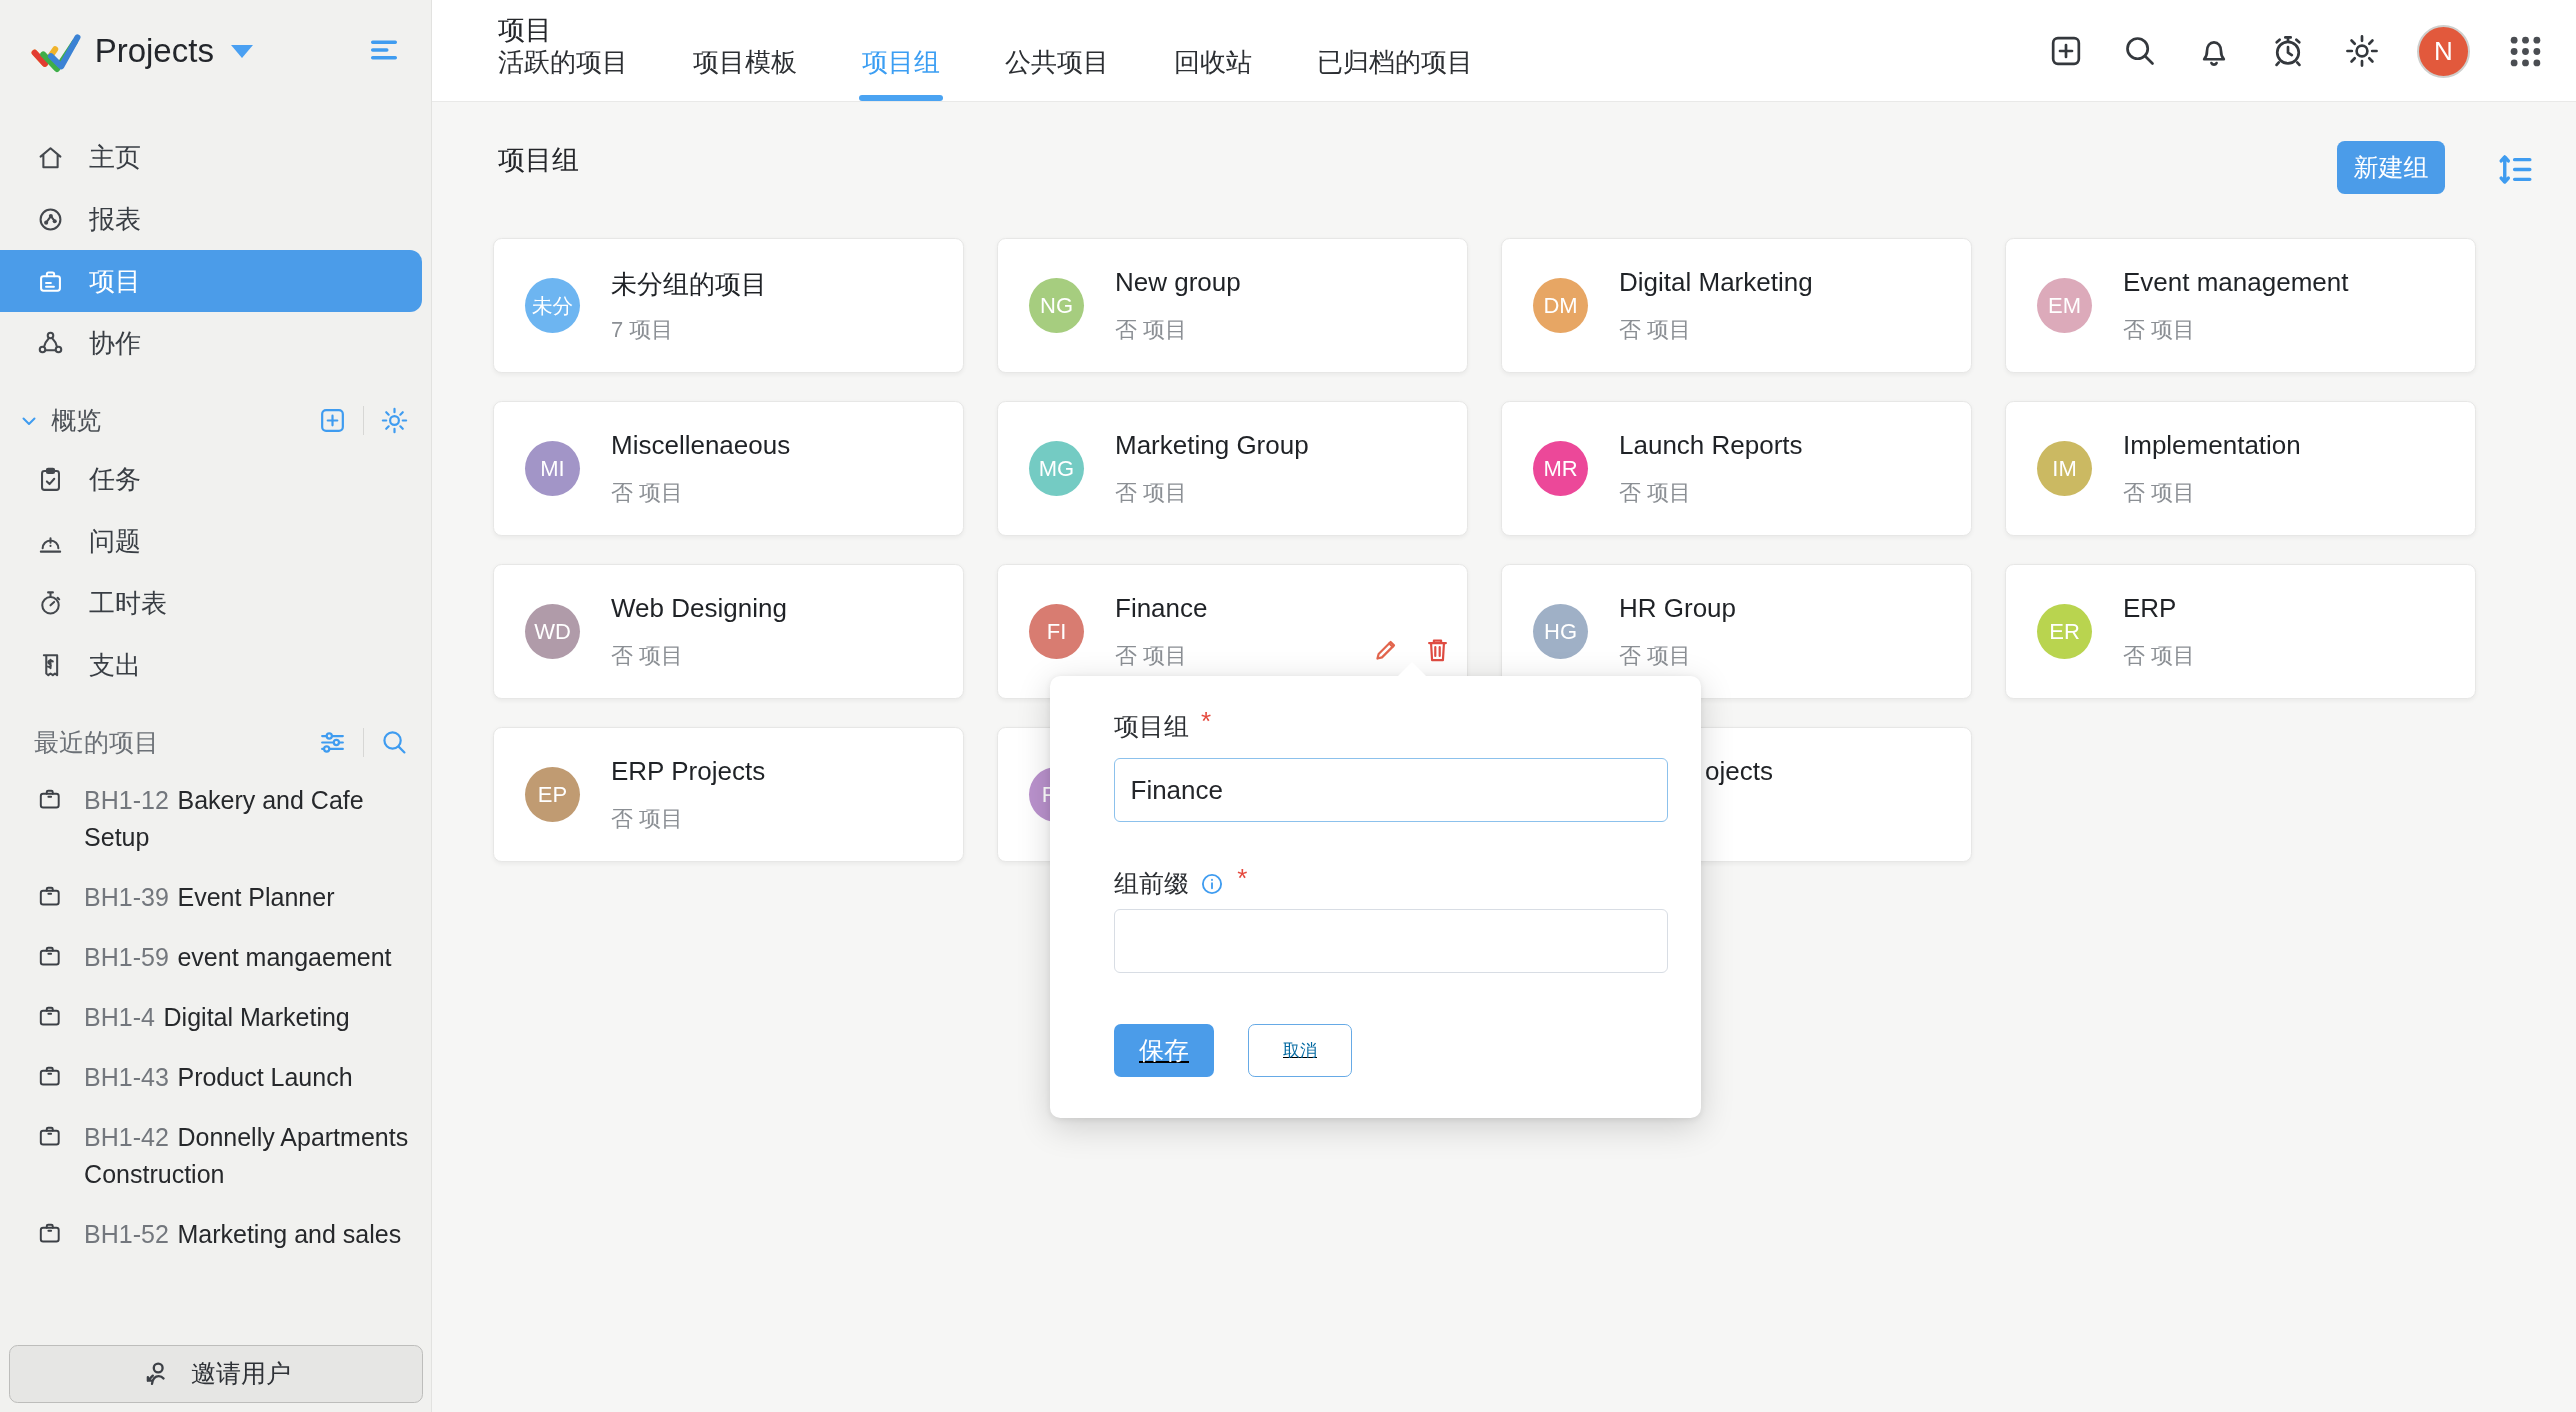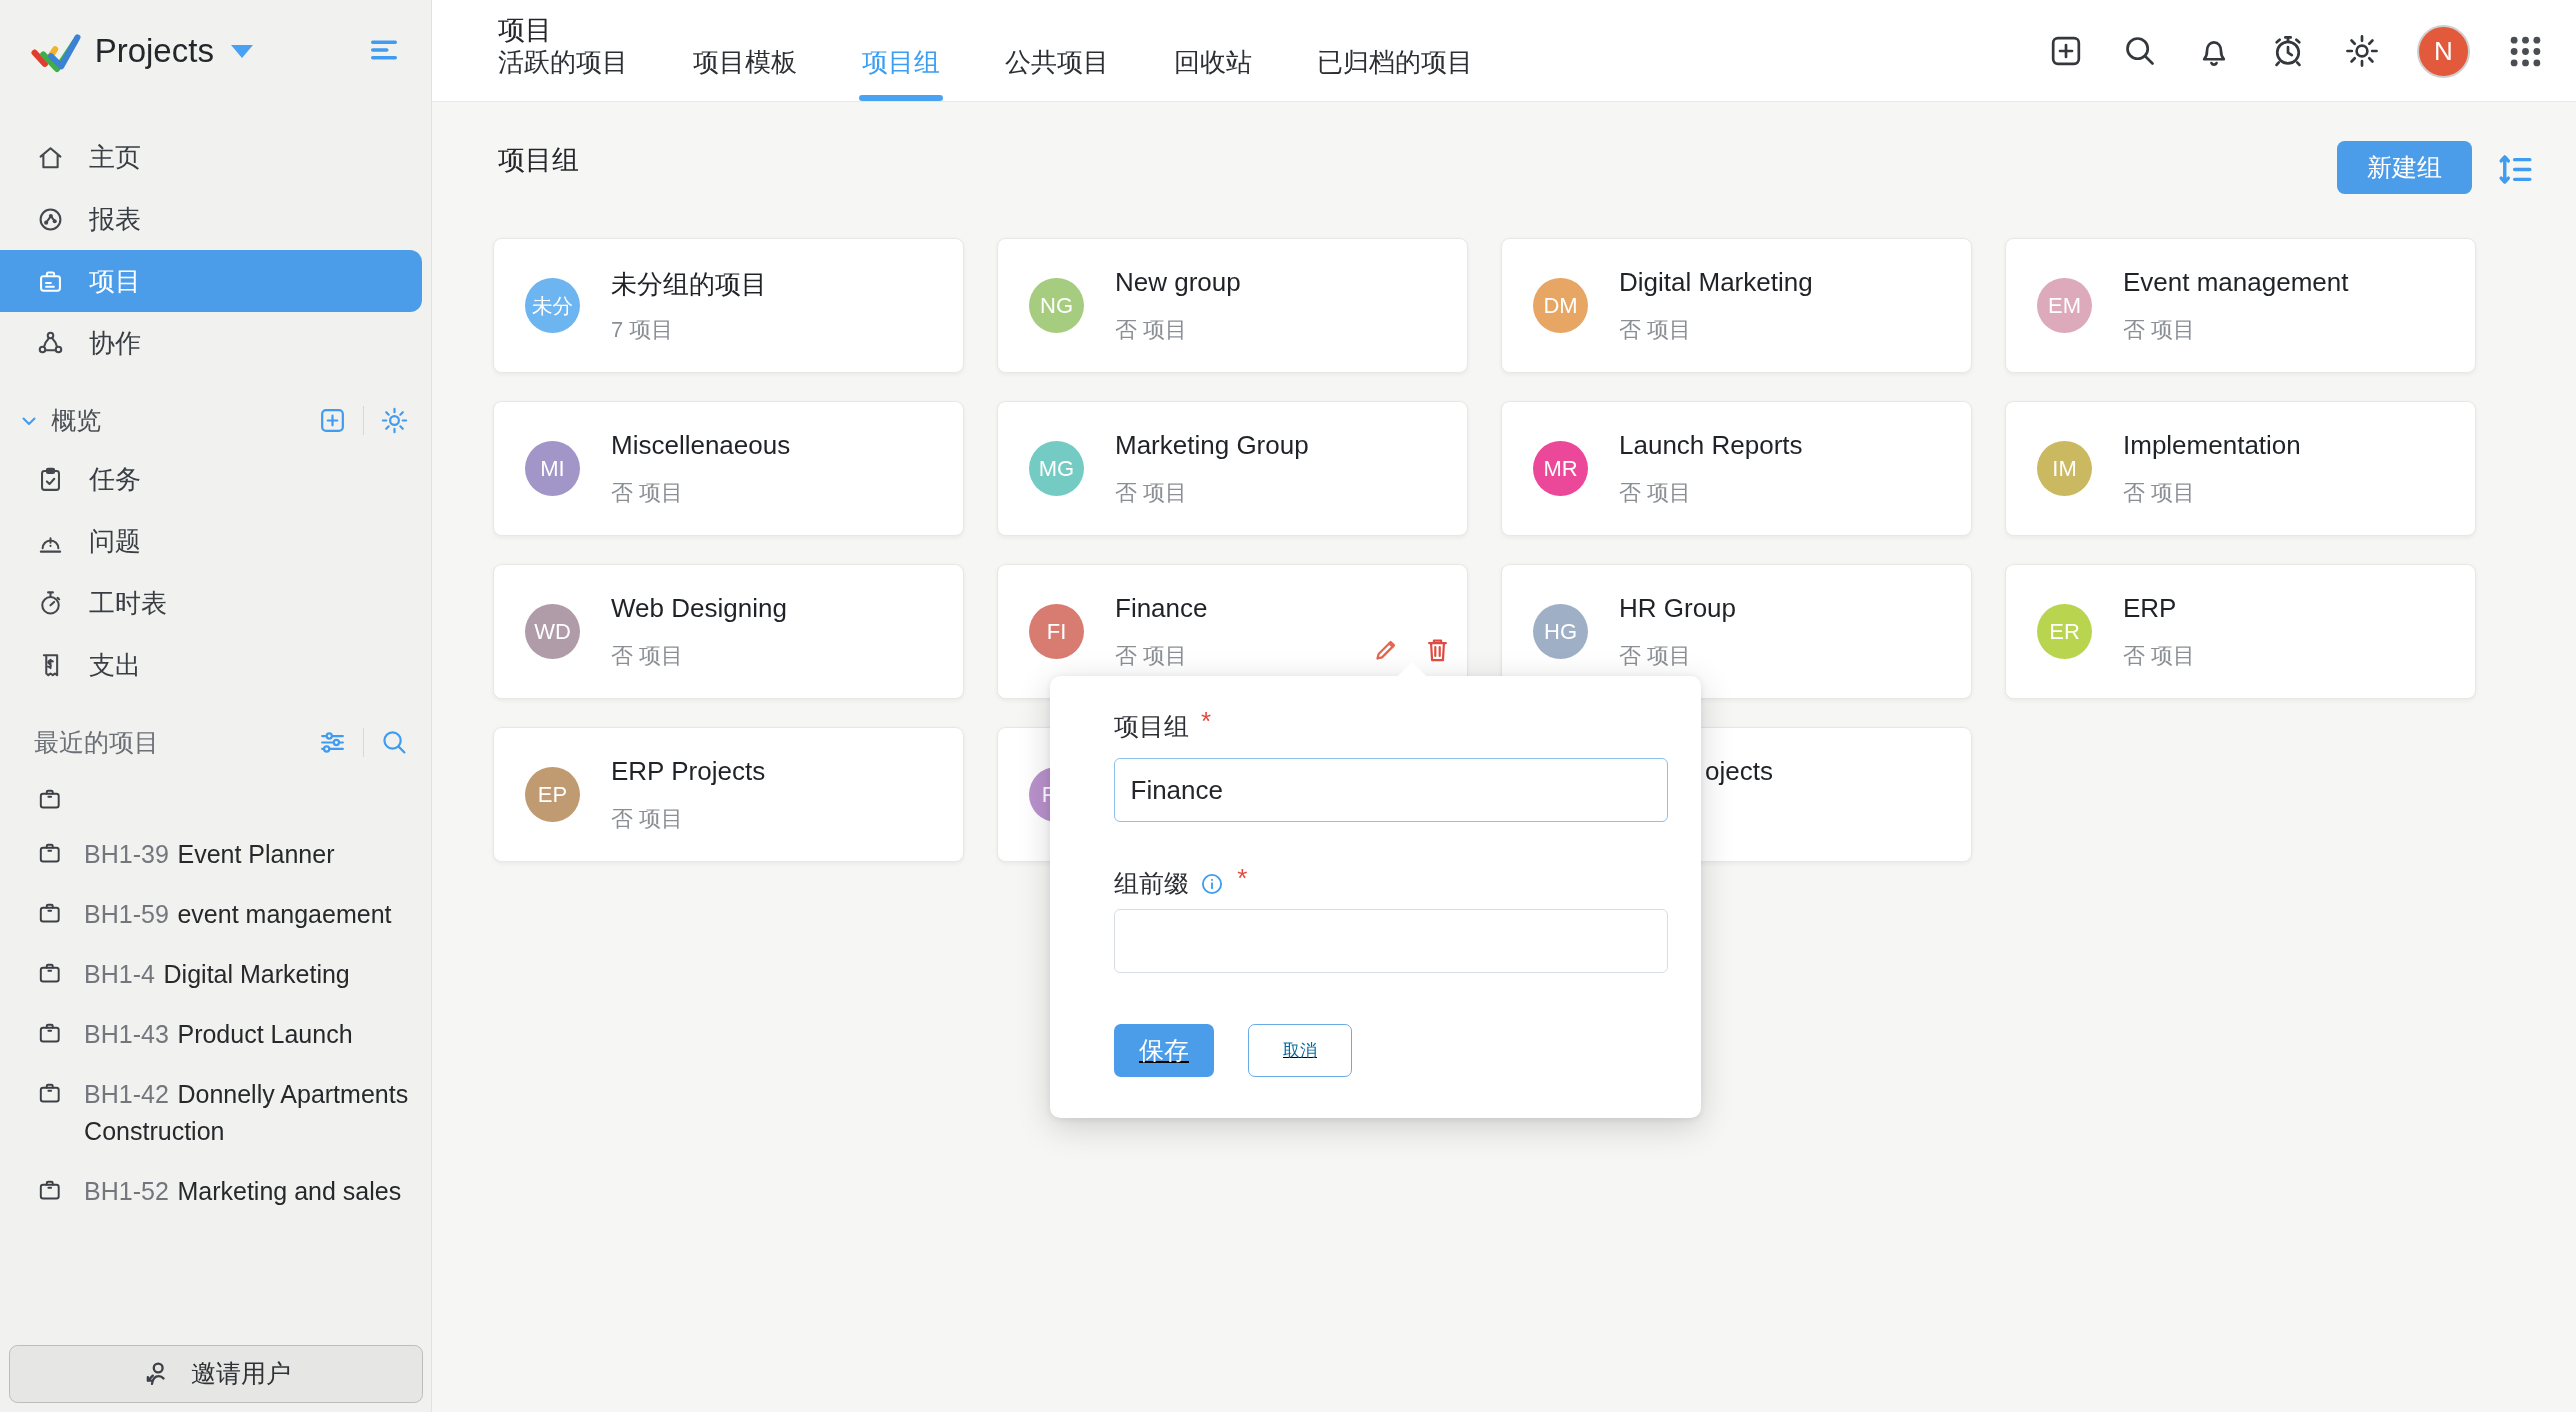--- a/index.html
+++ b/index.html
@@ -50,21 +50,21 @@
     height:6px; background:#4aa3f2; border-radius:3.4px; }
   .head-icons { position:absolute; right:31px; top:0; height:102px; display:flex;
     align-items:center; gap:36px; }
   .hicon { color:#34383d; display:flex; cursor:pointer; }
   .avatar { width:53px; height:53px; border-radius:50%; background:#e2593c;
     border:2.6px solid #cfcfcd; color:#fff; font-size:26px; display:flex; align-items:center;
     justify-content:center; cursor:pointer; }
 
   
   .page-title { position:absolute; left:498px; top:142px; font-size:27px; color:#24262a; }
-  .new-group-btn { position:absolute; left:2337px; top:141px; width:135px; height:53px;
+  .new-group-btn { position:absolute; left:2337px; top:141px; width:108px; height:53px;
     background:#4b9ce9; border:none; border-radius:7.7px; color:#fff; font-size:25px;
     display:flex; align-items:center; justify-content:center; cursor:pointer; }
   .sort-btn { position:absolute; left:2494px; top:148px; color:#3f9cf0; cursor:pointer; }
 
   
   .cards { position:absolute; left:493px; top:238px; display:grid;
     grid-template-columns:repeat(4,471px); column-gap:33px; row-gap:28px; }
   .card { position:relative; width:471px; height:135px; background:#fff;
     border:0.9px solid #e7e7e6; border-radius:8.6px; box-shadow:0 1.7px 4.3px rgba(0,0,0,.05); cursor:pointer; }
   .card-avatar { position:absolute; left:31px; top:39px; width:55px; height:55px;
@@ -251,20 +251,21 @@
   </div>
 
   <div class="recent-list">
     <div class="recent-item">
       <span class="rico">
           <svg width="27.5" height="27.5" viewBox="0 0 24 24">
             <rect class="ic" x="4.2" y="7.6" width="15.6" height="12" rx="2"></rect>
             <path class="ic" d="M9.4 7.6V6.2c0-.7.5-1.2 1.2-1.2h2.8c.7 0 1.2.5 1.2 1.2v1.4M10.8 10.3h2.4"></path>
           </svg>
         </span>
+      <span class="recent-text"><span class="rcode">BH1-12</span><span class="rname">Bakery and Cafe Setup</span></span>
     </div>
     <div class="recent-item">
       <span class="rico">
           <svg width="27.5" height="27.5" viewBox="0 0 24 24">
             <rect class="ic" x="4.2" y="7.6" width="15.6" height="12" rx="2"></rect>
             <path class="ic" d="M9.4 7.6V6.2c0-.7.5-1.2 1.2-1.2h2.8c.7 0 1.2.5 1.2 1.2v1.4M10.8 10.3h2.4"></path>
           </svg>
         </span>
       <span class="recent-text"><span class="rcode">BH1-39</span><span class="rname">Event Planner</span></span>
     </div>

